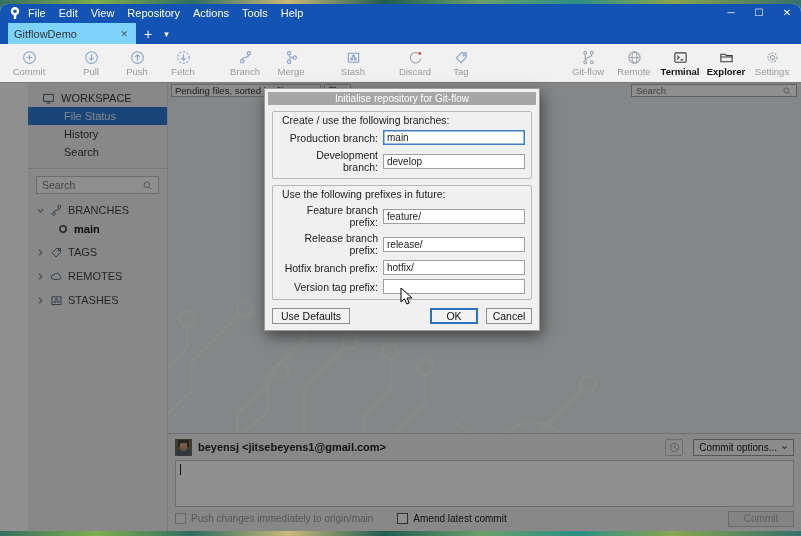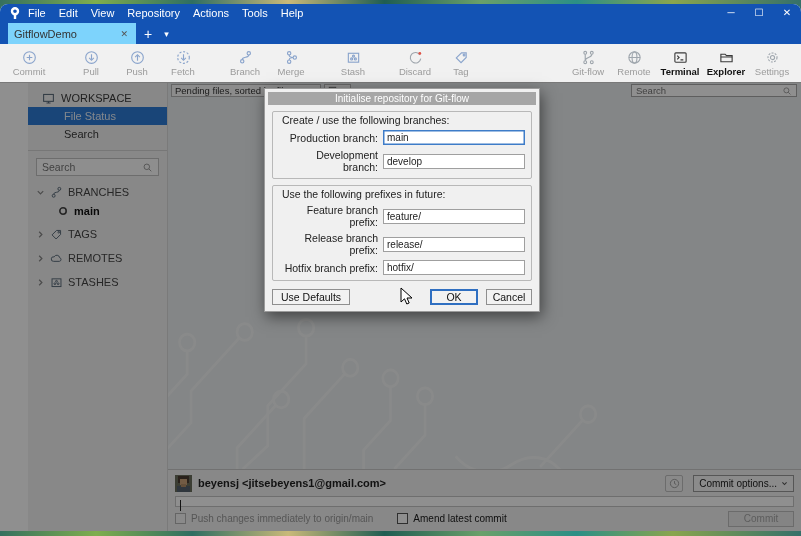--- a/index.html
+++ b/index.html
@@ -74,21 +74,21 @@
   .fb-search{ width:166px; height:13px; border:1px solid #a8a8a8; background:#fff; display:flex; align-items:center;
               padding:0 4px; margin-right:1px; }
   .fb-search input{ border:0; outline:0; flex:1; font-size:9.5px; color:#555; background:transparent;
                     font-family:"Liberation Sans",sans-serif; min-width:0; }
   .fb-search svg{ width:10px; height:10px; color:#999; }
 
   .canvas{ flex:1; position:relative; overflow:hidden; }
   .circuit{ position:absolute; left:0; bottom:0; width:100%; height:100%; }
 
   
-  .commit-panel{ height:62px; background:#f2f2f2; border-top:1px solid #c9c9c9; flex:0 0 auto;
+  .commit-panel{ height:98px; background:#f2f2f2; border-top:1px solid #c9c9c9; flex:0 0 auto;
                  display:flex; flex-direction:column; padding:3px 7px 4px; }
   .cp-row1{ display:flex; align-items:center; gap:6px; height:20px; }
   .avatar{ width:17px; height:17px; flex:0 0 auto; }
   .author{ font-size:11px; font-weight:bold; color:#222; }
   .cp-sp{ flex:1; }
   .icon-btn{ width:18px; height:17px; border:1px solid #c0c0c0; border-radius:2px; background:#f4f4f4;
              display:flex; align-items:center; justify-content:center; }
   .icon-btn svg{ width:11px; height:11px; color:#9a9a9a; }
   .commit-options{ height:17px; border:1px solid #9a9a9a; background:#f8f8f8; display:flex; align-items:center;
                    gap:4px; font-size:10px; color:#222; padding:0 5px; margin-left:4px; }
@@ -296,20 +296,23 @@
       <div class="side-row">
         <svg viewBox="0 0 16 16" fill="none" stroke="currentColor" stroke-width="1.3">
           <rect x="2" y="3" width="12" height="8.5"></rect>
             <line x1="8" y1="11.5" x2="8" y2="13.5"></line>
             <line x1="5.5" y1="13.5" x2="10.5" y2="13.5"></line>
         </svg>
         <span>WORKSPACE</span>
       </div>
       <div class="side-row side-sub selected">
         <span>File Status</span>
+      </div>
+      <div class="side-row side-sub">
+        <span>History</span>
       </div>
       <div class="side-row side-sub">
         <span>Search</span>
       </div>
       <div class="side-divider"></div>
       <div class="side-search">
         <input placeholder="Search" style="">
         <svg viewBox="0 0 16 16" fill="none" stroke="currentColor" stroke-width="1.4">
           <circle cx="7" cy="7" r="4"></circle>
             <line x1="10" y1="10" x2="13.5" y2="13.5"></line>
@@ -479,20 +482,24 @@
         <input value="feature/" style="">
       </div>
       <div class="dlg-row">
         <label>Release branch prefix:</label>
         <input value="release/" style="">
       </div>
       <div class="dlg-row">
         <label>Hotfix branch prefix:</label>
         <input value="hotfix/" style="">
       </div>
+      <div class="dlg-row">
+        <label>Version tag prefix:</label>
+        <input value="" style="">
+      </div>
     </div>
 
     <div class="dlg-buttons">
       <button class="dlg-btn">Use Defaults</button>
       <div class="dlg-sp"></div>
       <button class="dlg-btn default">OK</button>
       <button class="dlg-btn cancel">Cancel</button>
     </div>
   </div>
 

